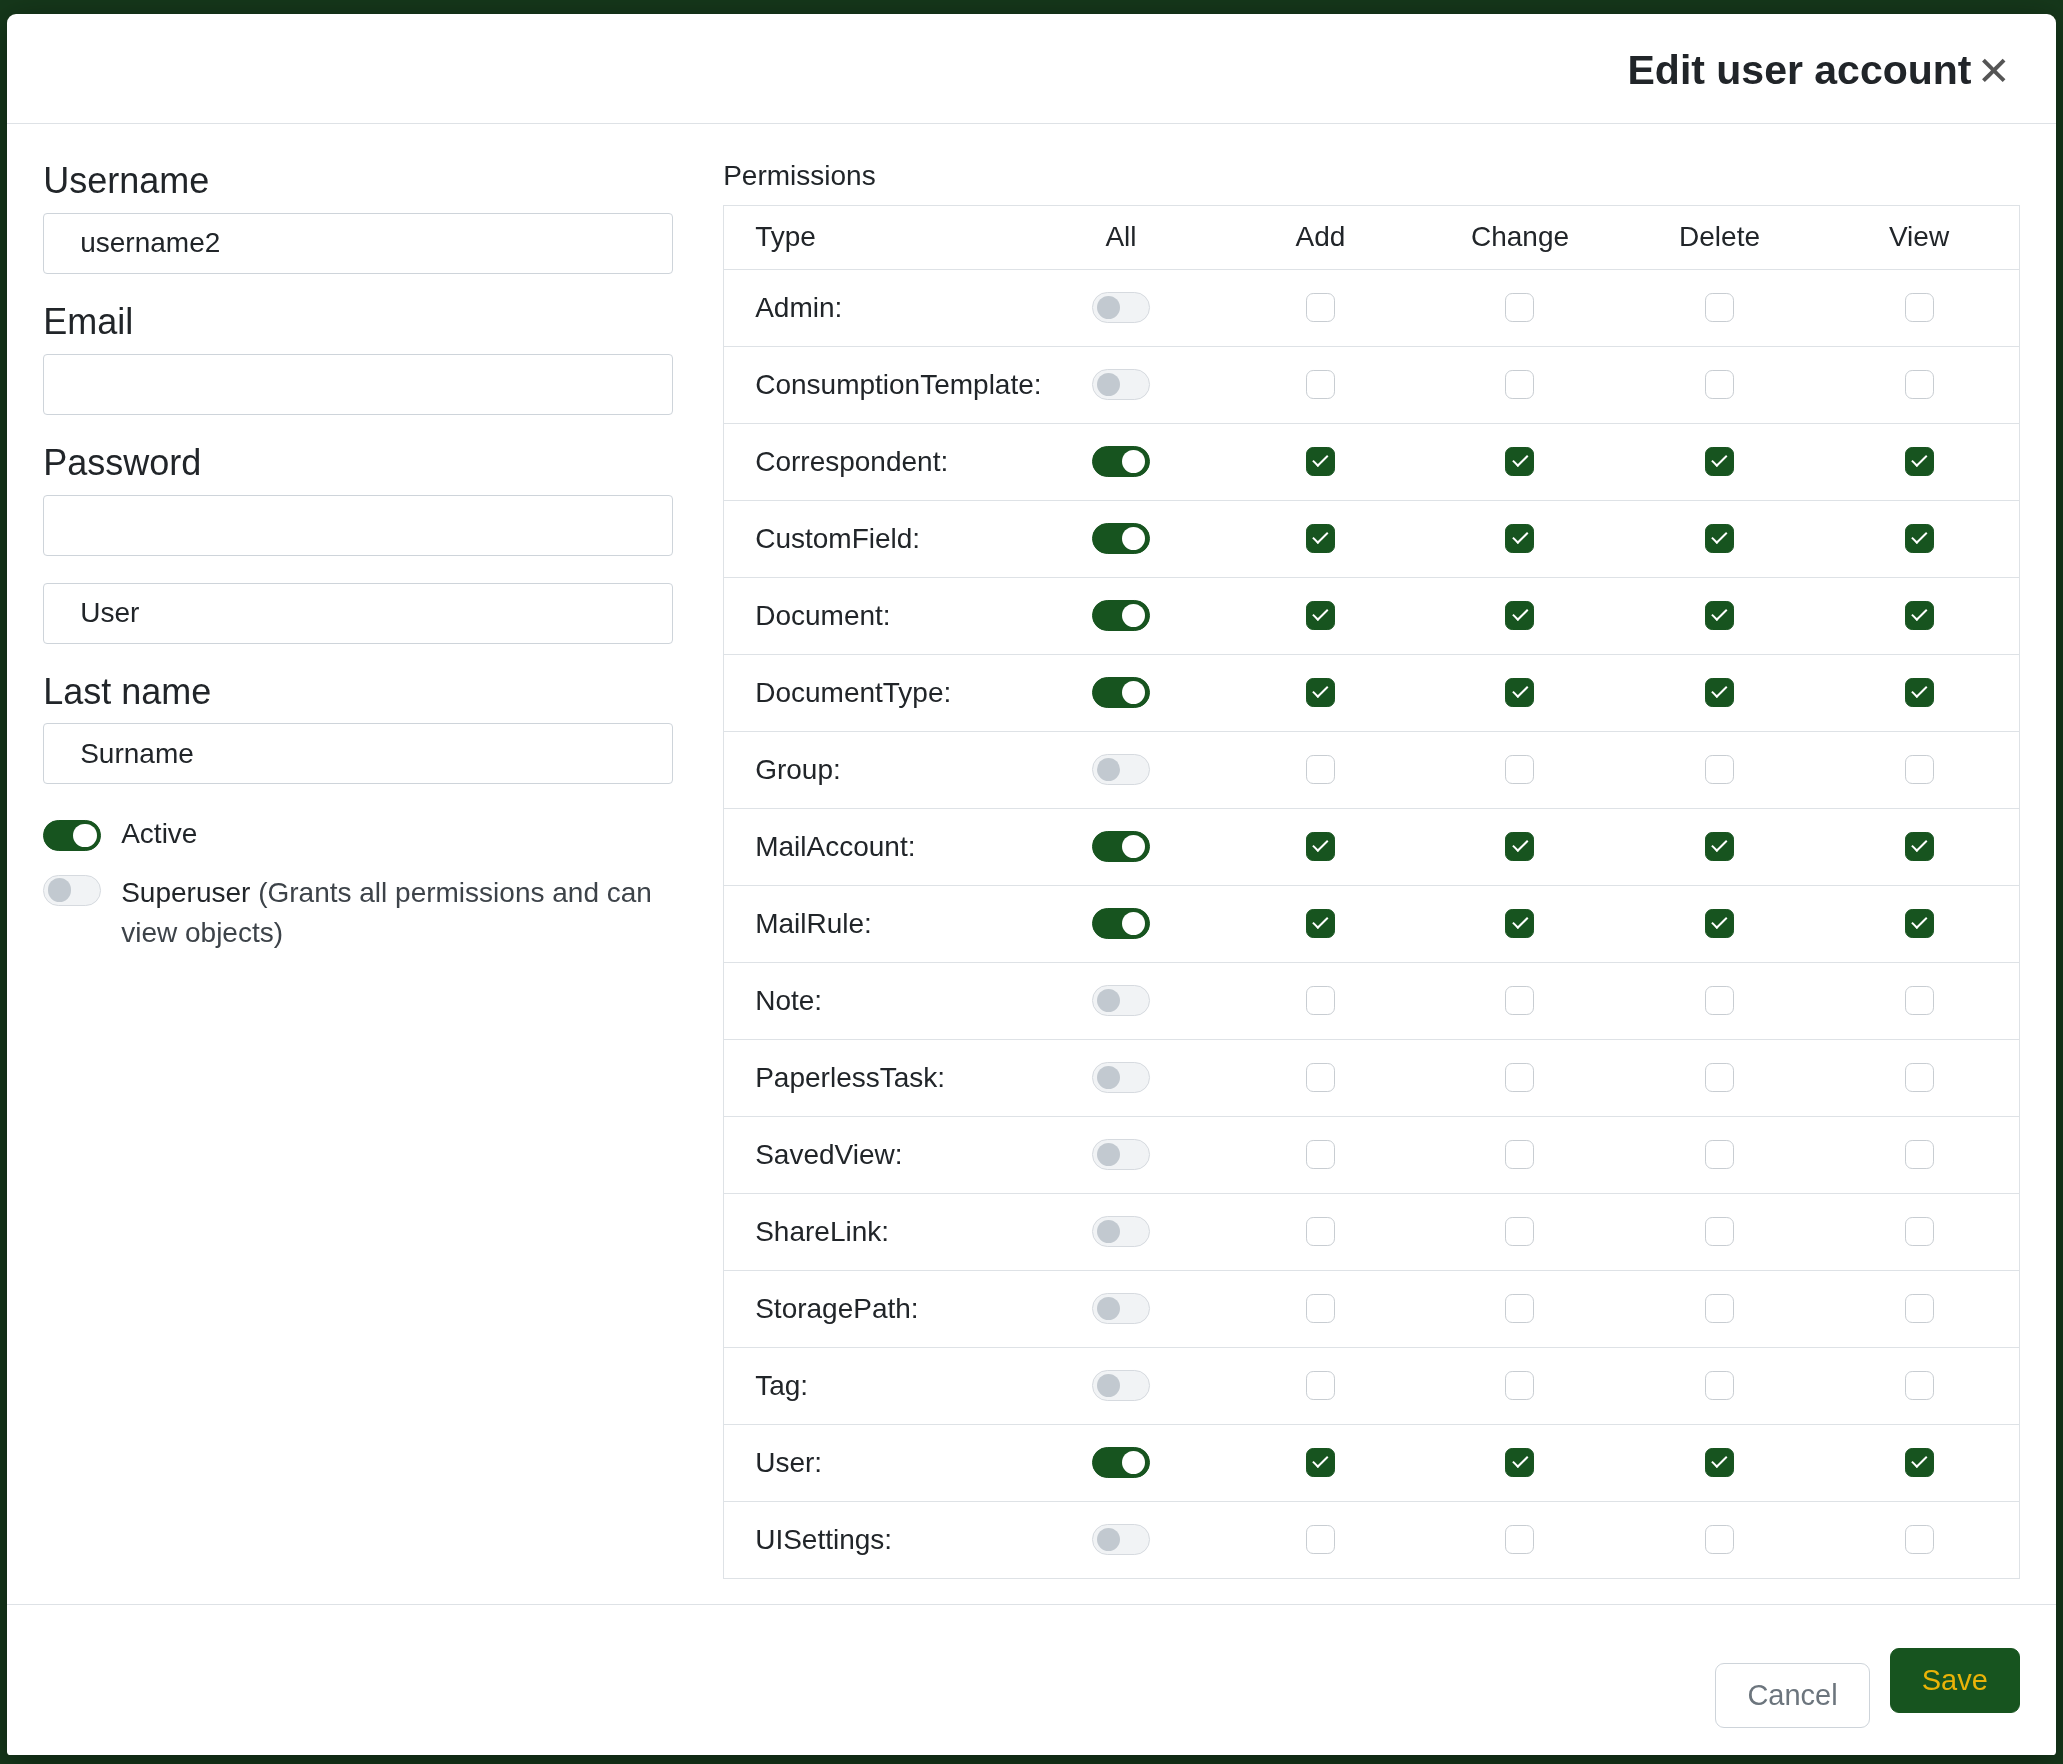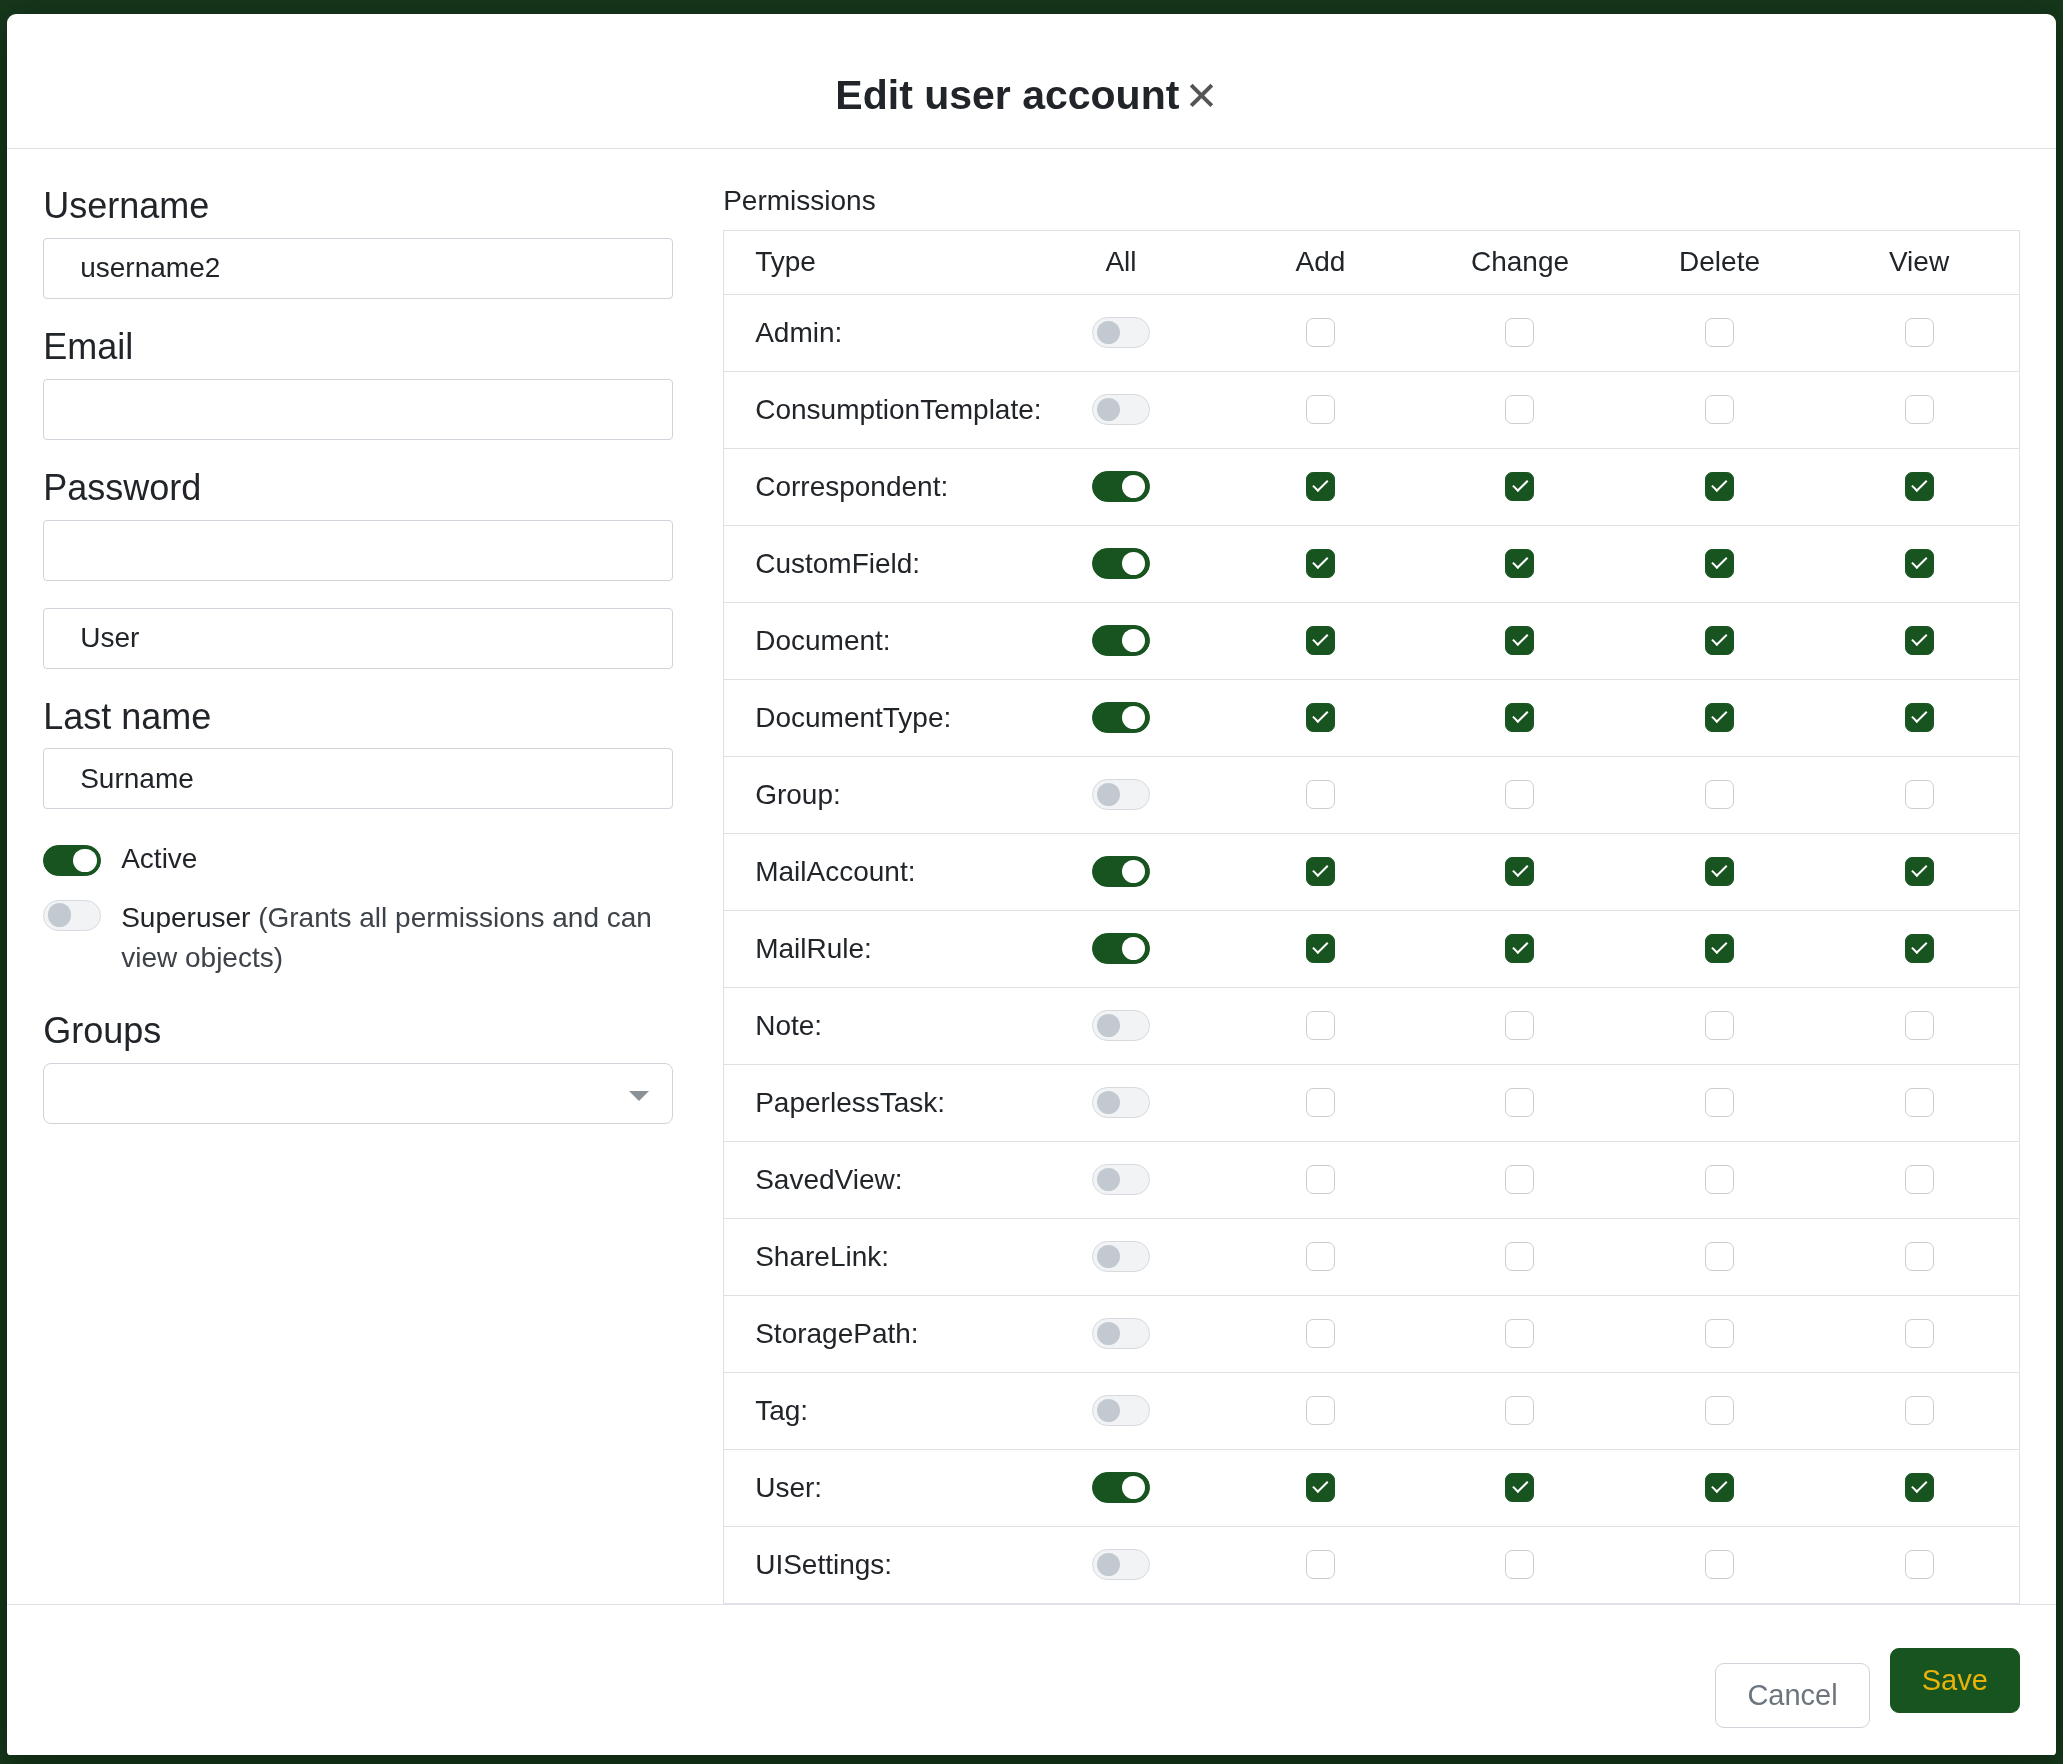--- a/index.html
+++ b/index.html
@@ -22,24 +22,23 @@
     background:#fff;
     border-radius:9px 9px 3.6px 3.6px;
     display:flex;
     flex-direction:column;
     box-shadow:0 7.2px 36px rgba(0,0,0,.4);
   }
   
   .modal-header{
     display:flex;
     align-items:center;
-    justify-content:center;
+    justify-content:flex-end;
     padding:31px 40px 27px 36px;
     border-bottom:0.9px solid var(--border);
-    margin-top:25px;
   }
   .modal-title{
     font-size:41px;
     font-weight:700;
     color:#212529;
   }
   .close{
     font-size:40px;
     color:#555;
     line-height:1;
@@ -263,26 +262,20 @@
       <div class="check-row">
         <span class="switch">
             <span class="knob"></span>
           </span>
         <span class="check-text">
           <span class="check-label">Superuser</span>
           <span class="hint">(Grants all permissions and can view objects)</span>
         </span>
       </div>
 
-      <div class="field" style="margin-top:31px;">
-        <div class="field-label">Groups</div>
-        <div class="select">
-          <span class="caret"></span>
-        </div>
-      </div>
 
     </div>
 
     <div class="col-right">
       <div class="perm-label">Permissions</div>
       <div class="ptable">
         <div class="phead">
           <div class="pcell">Type</div>
           <div class="pcenter">All</div>
           <div class="pcenter">Add</div>

